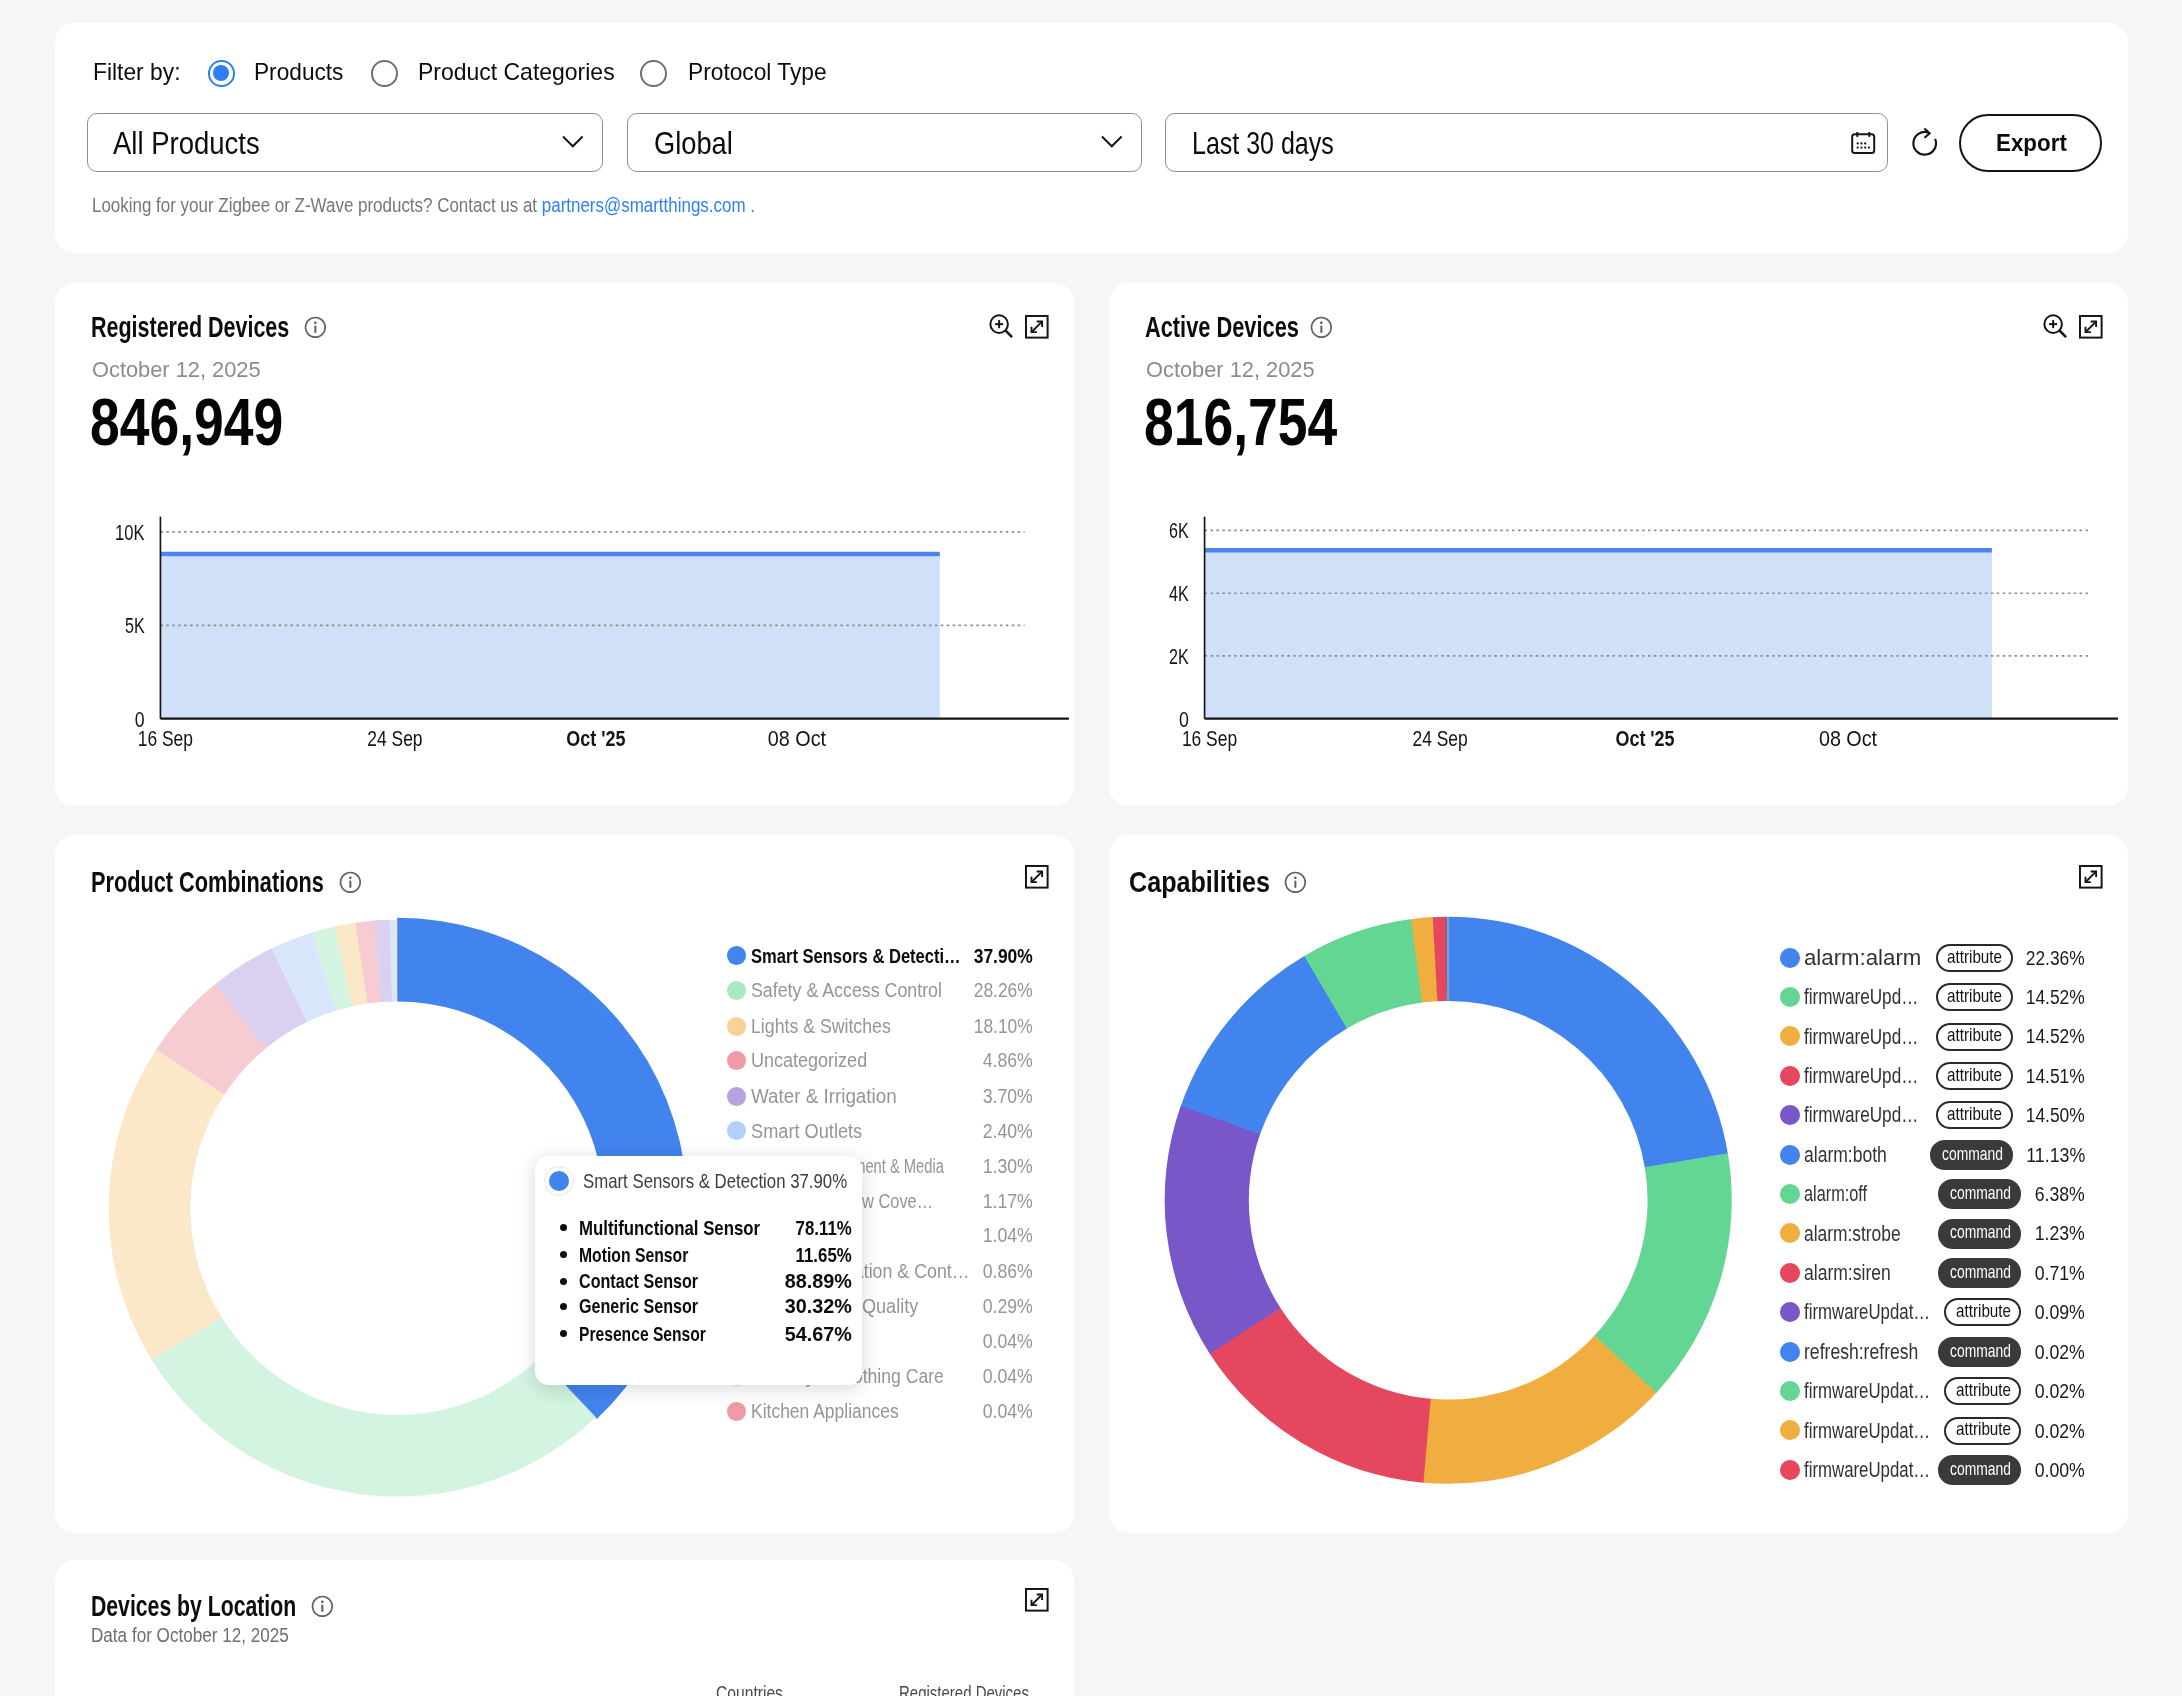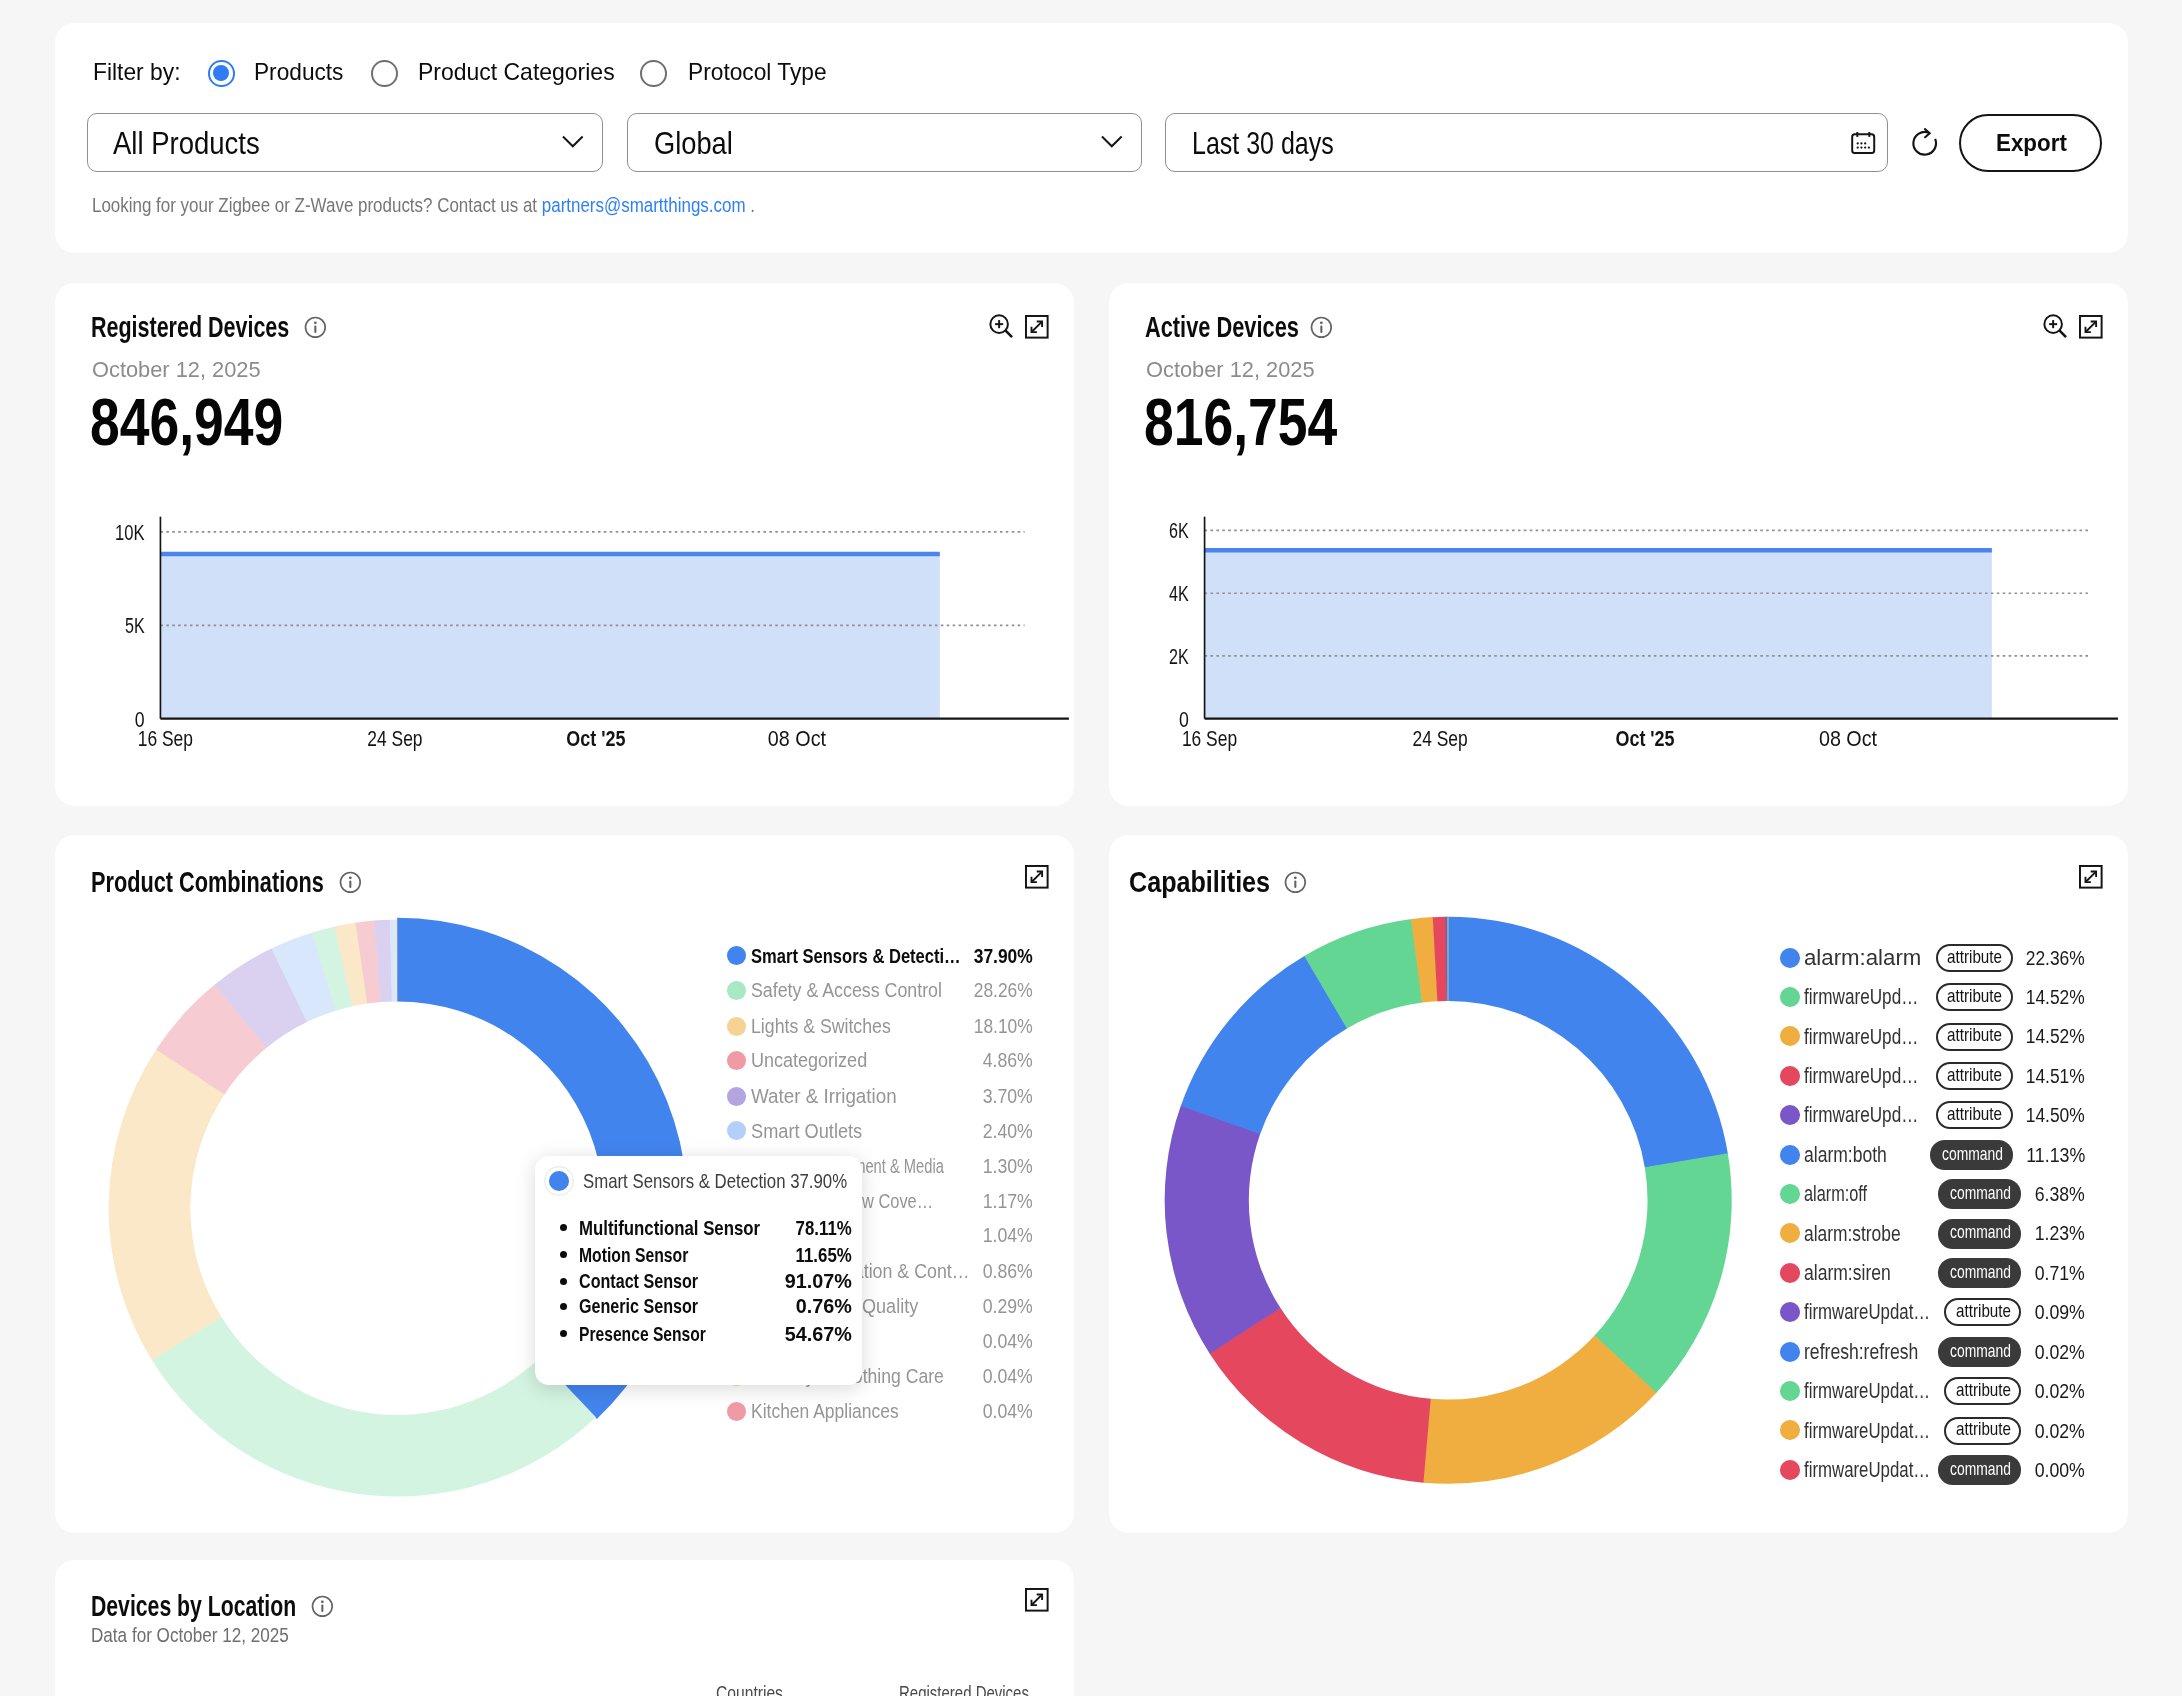--- a/index.html
+++ b/index.html
@@ -307,24 +307,24 @@
 <div class="abs" style="left:549px;top:1171px;width:19.7px;height:19.7px;border-radius:50%;background:#4284ee;box-shadow:0 0 0 3.4px #fff,0 0 0 4.9px #ededed;"></div>
 <div class="t" style="left:583px;top:1168px;font-size:20.7px;line-height:25.6px;color:#3d3d3d;transform:scaleX(0.8116);transform-origin:0 50%;">Smart Sensors &amp; Detection 37.90%</div>
 <div class="abs" style="left:560px;top:1224px;width:7.4px;height:7.4px;border-radius:50%;background:#0c0c0c;"></div>
 <div class="t" style="left:579px;top:1216px;font-size:19.7px;line-height:24.6px;font-weight:700;color:#0c0c0c;transform:scaleX(0.8535);transform-origin:0 50%;">Multifunctional Sensor</div>
 <div class="t" style="right:1330px;top:1216px;font-size:19.7px;line-height:24.6px;font-weight:700;color:#0c0c0c;transform:scaleX(0.8541);transform-origin:100% 50%;">78.11%</div>
 <div class="abs" style="left:560px;top:1251px;width:7.4px;height:7.4px;border-radius:50%;background:#0c0c0c;"></div>
 <div class="t" style="left:579px;top:1243px;font-size:19.7px;line-height:24.6px;font-weight:700;color:#0c0c0c;transform:scaleX(0.7991);transform-origin:0 50%;">Motion Sensor</div>
 <div class="t" style="right:1330px;top:1243px;font-size:19.7px;line-height:24.6px;font-weight:700;color:#0c0c0c;transform:scaleX(0.8541);transform-origin:100% 50%;">11.65%</div>
 <div class="abs" style="left:560px;top:1278px;width:7.4px;height:7.4px;border-radius:50%;background:#0c0c0c;"></div>
 <div class="t" style="left:579px;top:1269px;font-size:19.7px;line-height:24.6px;font-weight:700;color:#0c0c0c;transform:scaleX(0.8186);transform-origin:0 50%;">Contact Sensor</div>
-<div class="t" style="right:1330px;top:1269px;font-size:19.7px;line-height:24.6px;font-weight:700;color:#0c0c0c;transform:scaleX(1.0050);transform-origin:100% 50%;">91.07%</div>
+<div class="t" style="right:1330px;top:1269px;font-size:19.7px;line-height:24.6px;font-weight:700;color:#0c0c0c;transform:scaleX(1.0050);transform-origin:100% 50%;">88.89%</div>
 <div class="abs" style="left:560px;top:1303px;width:7.4px;height:7.4px;border-radius:50%;background:#0c0c0c;"></div>
 <div class="t" style="left:579px;top:1294px;font-size:19.7px;line-height:24.6px;font-weight:700;color:#0c0c0c;transform:scaleX(0.8183);transform-origin:0 50%;">Generic Sensor</div>
-<div class="t" style="right:1330px;top:1294px;font-size:19.7px;line-height:24.6px;font-weight:700;color:#0c0c0c;transform:scaleX(1.0050);transform-origin:100% 50%;">0.76%</div>
+<div class="t" style="right:1330px;top:1294px;font-size:19.7px;line-height:24.6px;font-weight:700;color:#0c0c0c;transform:scaleX(1.0050);transform-origin:100% 50%;">30.32%</div>
 <div class="abs" style="left:560px;top:1330px;width:7.4px;height:7.4px;border-radius:50%;background:#0c0c0c;"></div>
 <div class="t" style="left:579px;top:1322px;font-size:19.7px;line-height:24.6px;font-weight:700;color:#0c0c0c;transform:scaleX(0.7946);transform-origin:0 50%;">Presence Sensor</div>
 <div class="t" style="right:1330px;top:1322px;font-size:19.7px;line-height:24.6px;font-weight:700;color:#0c0c0c;transform:scaleX(1.0050);transform-origin:100% 50%;">54.67%</div>
 <div class="card" style="left:55px;top:1560px;width:1019px;height:296px;"></div>
 <div class="t" style="left:91px;top:1587px;font-size:29.6px;line-height:37px;font-weight:700;color:#0c0c0c;transform:scaleX(0.7170);transform-origin:0 50%;">Devices by Location</div>
 <svg class="abs" style="left:311px;top:1595px" width="22.7" height="22.7" viewBox="0 0 23 23">
     <circle cx="11.5" cy="11.5" r="10" fill="none" stroke="#636363" stroke-width="1.7"></circle>
     <circle cx="11.5" cy="6.9" r="1.4" fill="#636363"></circle>
     <rect x="10.45" y="9.7" width="2.1" height="7.6" rx="1" fill="#636363"></rect>
   </svg>

